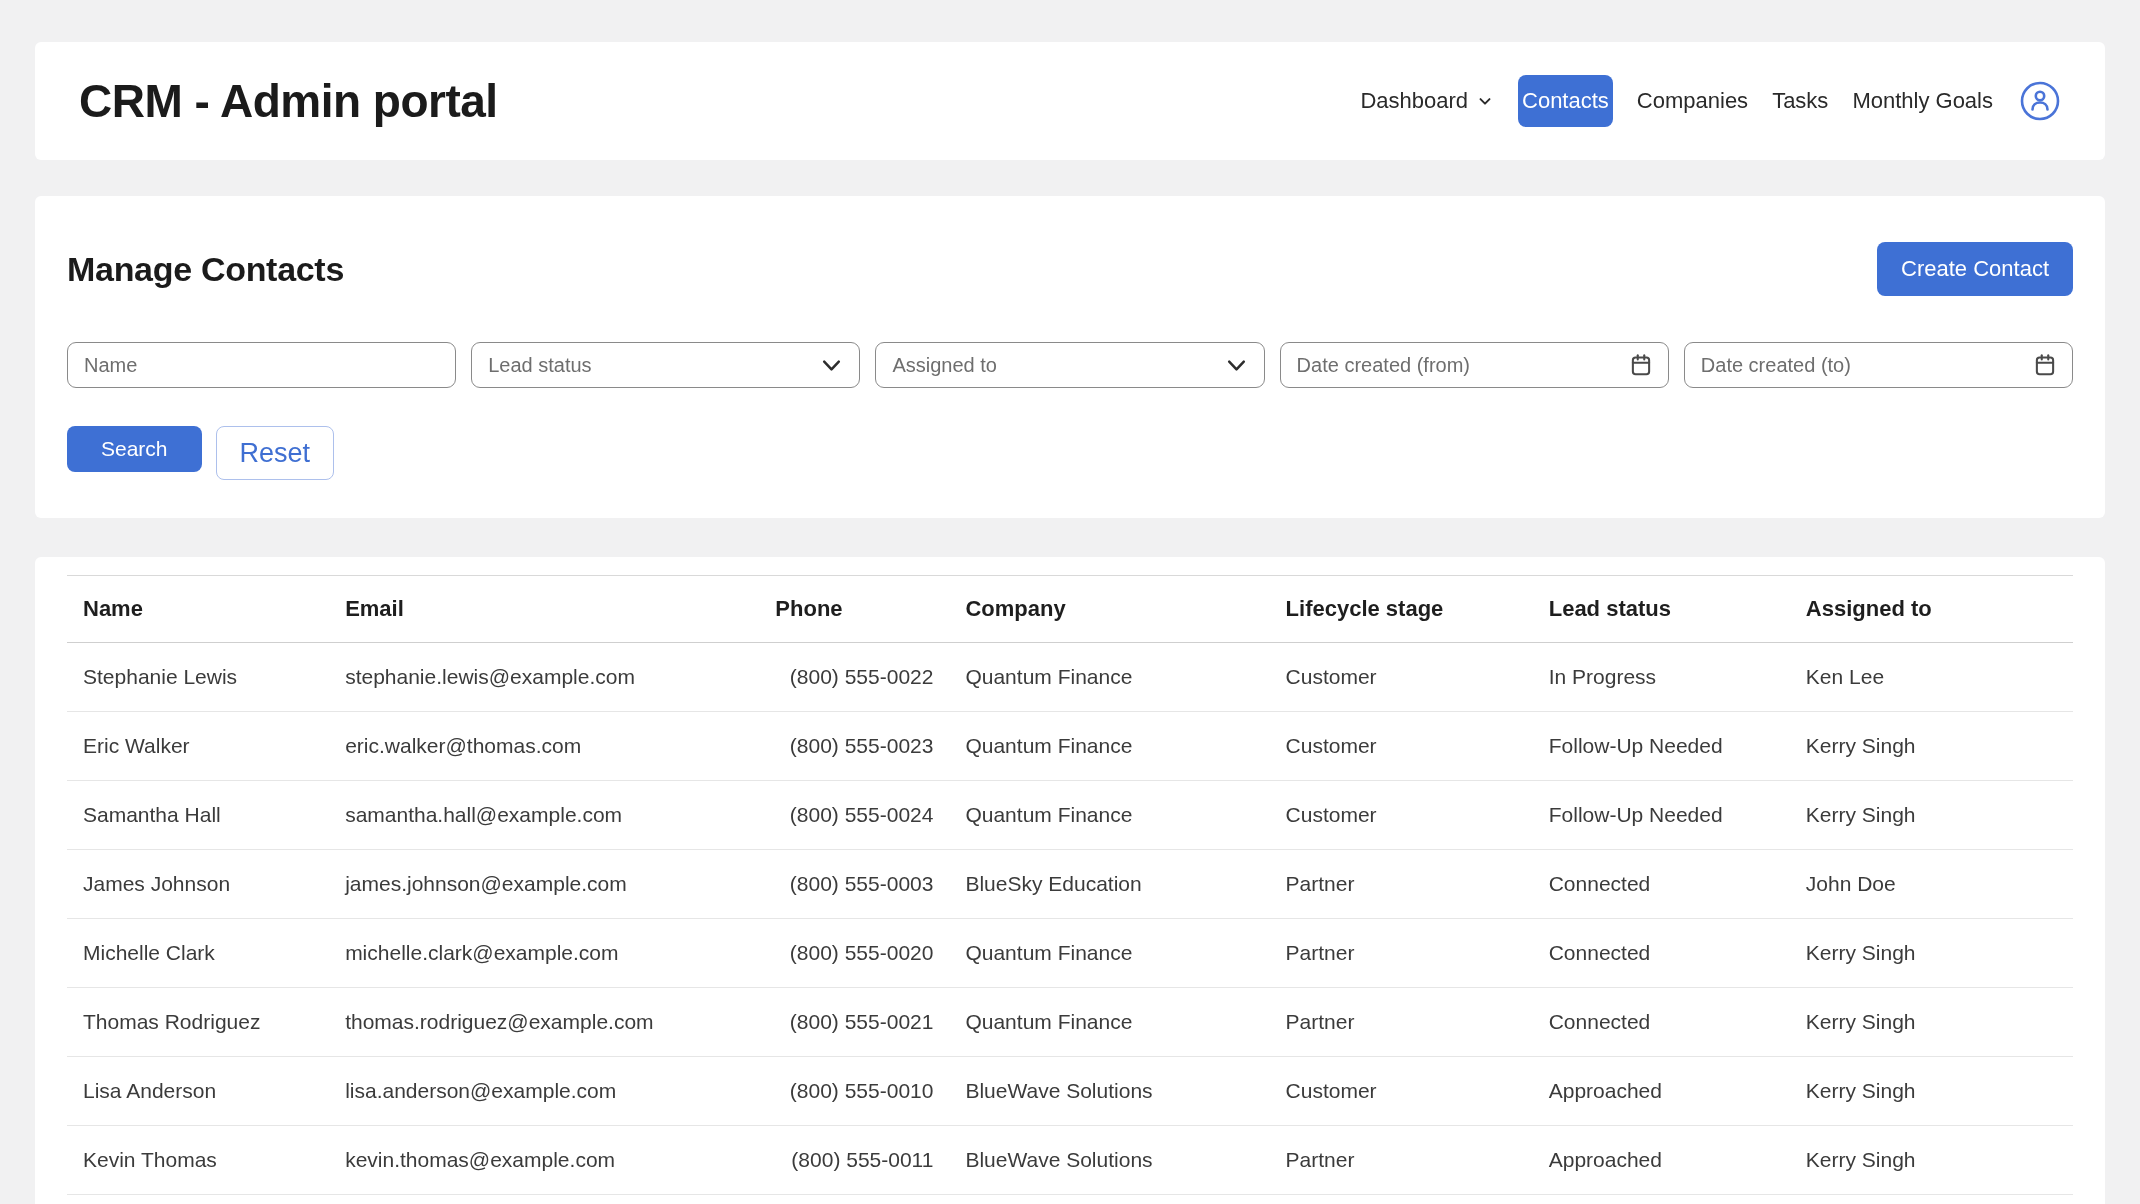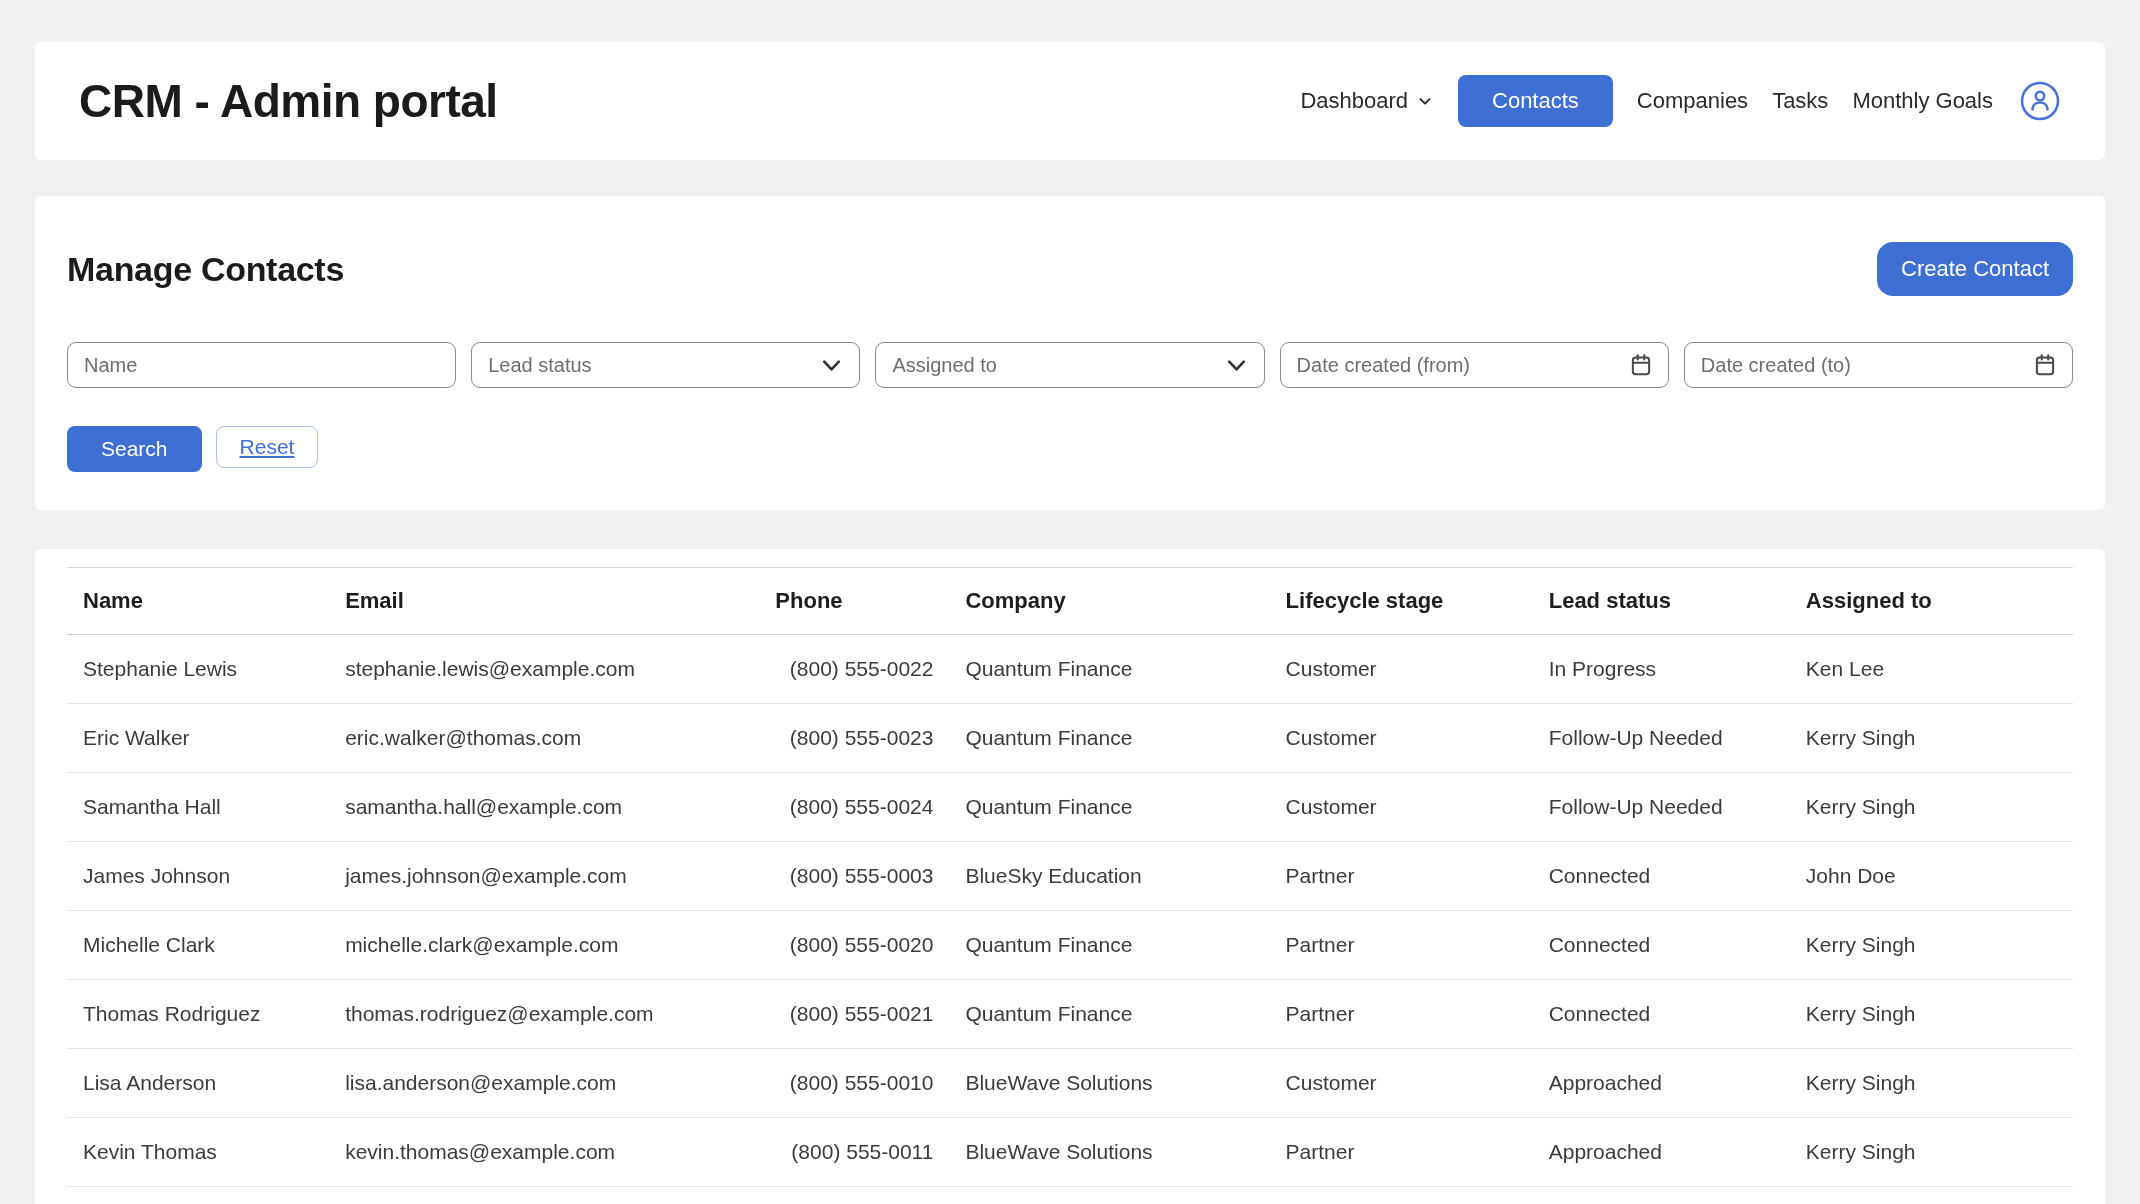--- a/index.html
+++ b/index.html
@@ -21,21 +21,21 @@
     align-items:center;
     justify-content:space-between;
     padding:0 44px 0 44px;
   }
   .app-title { font-size:46px; font-weight:bold; color:#1b1b1b; letter-spacing:-0.5px; }
   .nav { display:flex; align-items:center; gap:24px; font-size:22px; color:#2a2a2a; }
   .nav-item { cursor:pointer; display:flex; align-items:center; gap:8px; white-space:nowrap; }
   .nav-item.active {
     background:var(--accent);
     color:#fff;
-    padding:13px 34px;
+    padding:13px 4px;
     border-radius:8px;
   }
   .avatar-btn { width:42px; height:42px; margin-left:2px; cursor:pointer; display:flex; align-items:center; justify-content:center; }
 
   :root { --accent:#3e70d4; --accent-border:#adc0ec; }
 
   
   .filter-card {
     margin-top:36px;
     background:#fff;
@@ -43,21 +43,21 @@
     padding:46px 32px 38px 32px;
   }
   .filter-card-top { display:flex; align-items:center; justify-content:space-between; }
   .section-title { font-size:34px; font-weight:bold; color:#1b1b1b; letter-spacing:-0.3px; }
   .btn {
     border:none; border-radius:8px; cursor:pointer;
     font-family:inherit;
     display:inline-flex; align-items:center; justify-content:center;
   }
   .btn-primary { background:var(--accent); color:#fff; }
-  .create-btn { font-size:22px; padding:14px 24px;border-radius:16px; }
+  .create-btn { font-size:22px; padding:14px 24px; }
   .filters-row { display:flex; gap:15px; margin-top:46px; }
   .field {
     flex:1; height:46px;
     border:1.5px solid #8a8a8a; border-radius:9px;
     display:flex; align-items:center;
     padding:0 14px 0 16px;
     background:#fff;
     gap:8px;
   }
   .field input {
@@ -65,21 +65,21 @@
     font-family:inherit; font-size:20px; color:#333; min-width:0;
   }
   .field input::placeholder { color:#6e6e6e; opacity:1; }
   .field .placeholder-text { flex:1; font-size:20px; color:#6e6e6e; white-space:nowrap; overflow:hidden; }
   .field .trailing-icon { flex:none; display:flex; align-items:center; }
   .buttons-row { display:flex; gap:14px; margin-top:38px; }
   .search-btn { font-size:21px; padding:0 34px; height:46px; }
   .btn-outline {
     background:#fff; color:#3f6fd2;
     border:1.5px solid var(--accent-border);
-    font-size:21px; padding:0 23px; height:42px;text-decoration:underline;
+    font-size:27px; padding:0 23px; height:54px;
   }
 
   
   .table-card {
     margin-top:39px;
     background:#fff;
     border-radius:6px 6px 0 0;
     padding:18px 32px 0 32px;
     min-height:700px;
   }

